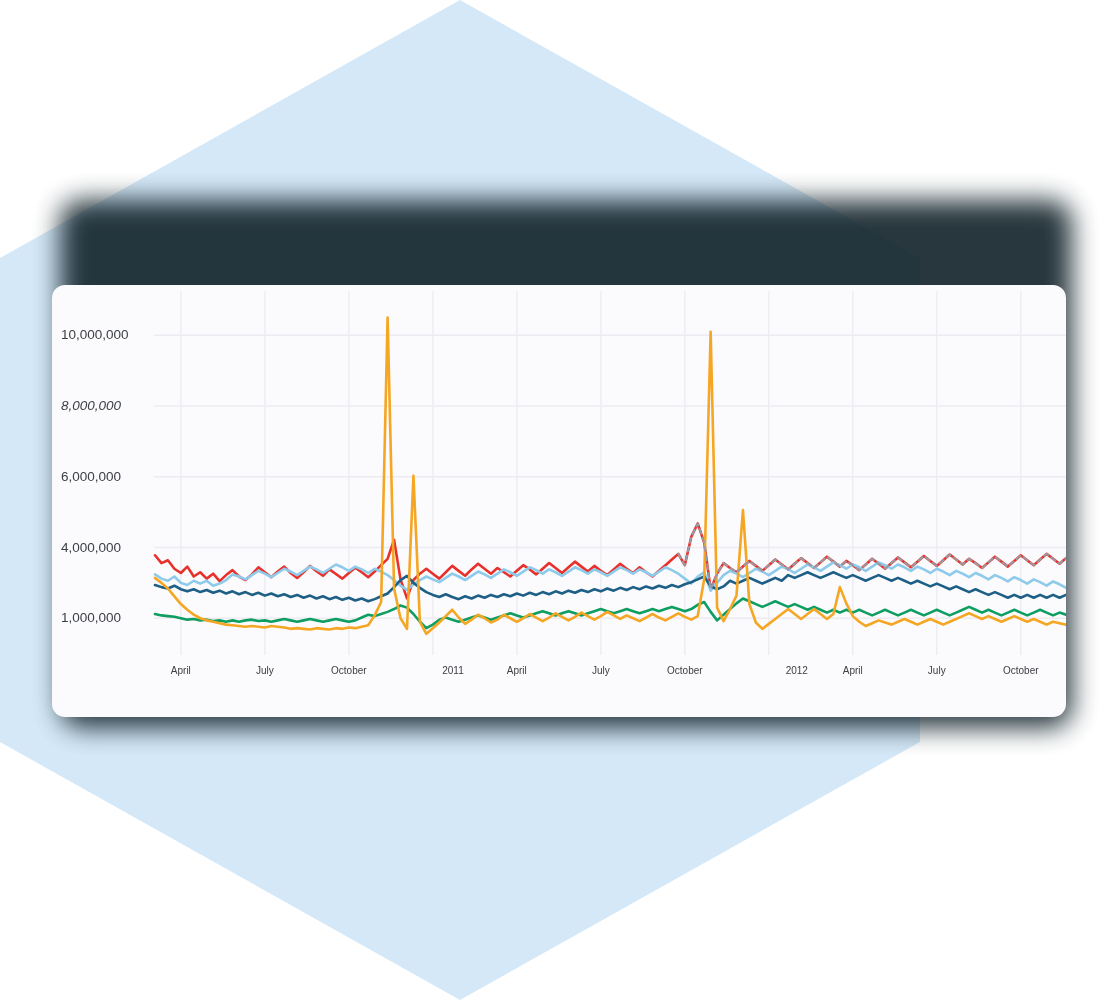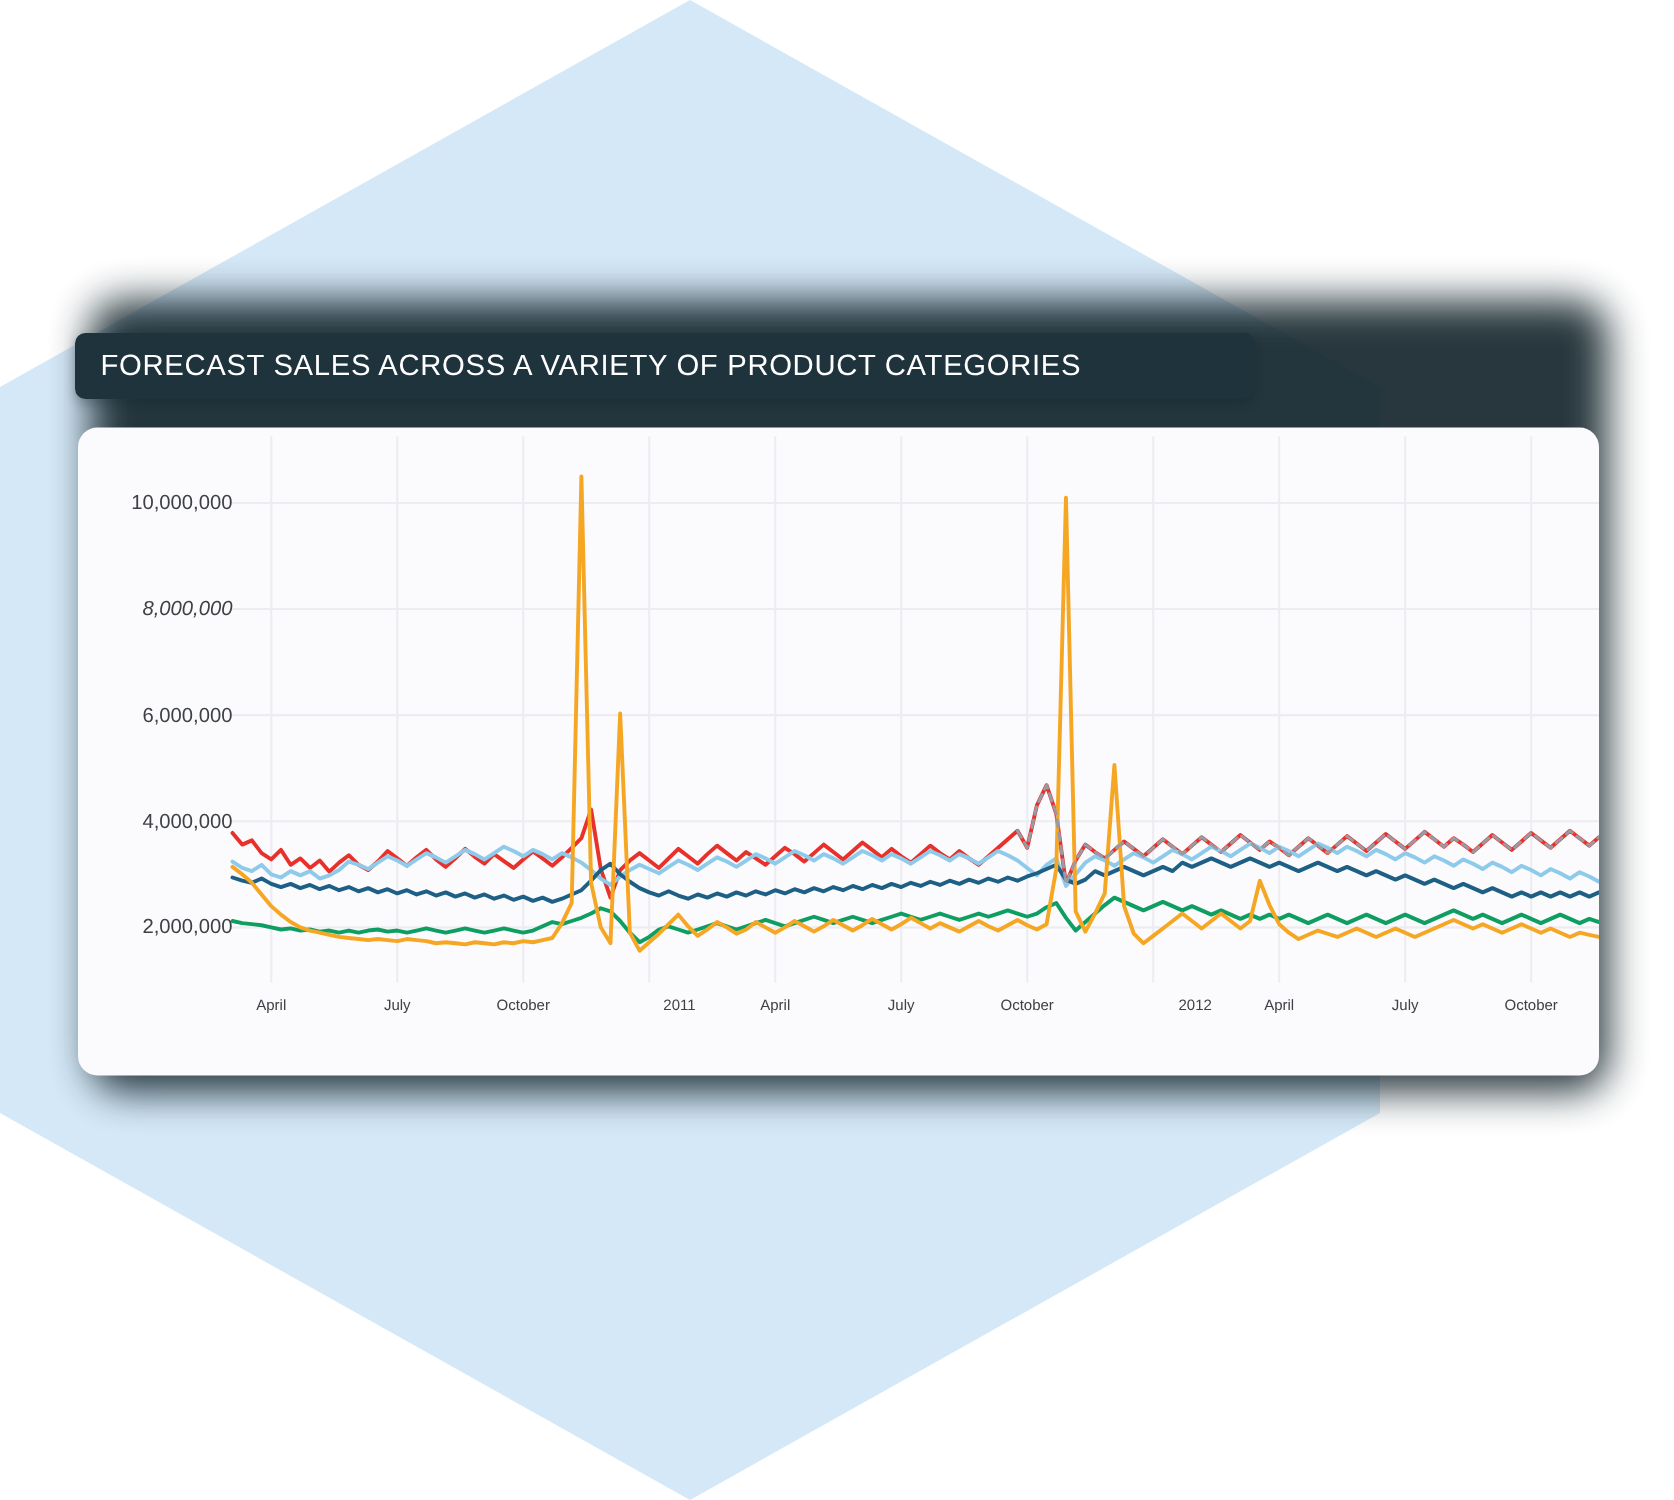--- a/index.html
+++ b/index.html
@@ -56,21 +56,20 @@
     overflow:hidden;
     z-index:5;
   }
   .plot-wrap{position:absolute;left:0;top:0;width:1014px;height:432px;}
   .plot-svg{position:absolute;left:0;top:0;}
 
   .ylab{
     position:absolute;
     font-size:13.5px;
     color:#3d4044;
-    text-align:right;
     width:94px;
     left:9px;
     transform:translateY(-8px);
     white-space:nowrap;
   }
   .xlab{
     position:absolute;
     font-size:10px;
     color:#3d4044;
     text-align:center;
@@ -81,23 +80,20 @@
 </style>
 </head>
 <body>
 
 <div id="stage">
 
   <div class="hex"></div>
 
   <div class="card-shadow"></div>
 
-  <div class="title-ribbon">
-    <span class="t">FORECAST SALES ACROSS A VARIETY OF PRODUCT CATEGORIES</span>
-  </div>
 
   <div class="card">
     <div class="plot-wrap">
       <svg class="plot-svg" id="chart-svg" width="1014" height="432">
           <defs>
             <clipPath id="plotclip">
               <rect x="0" y="0" width="1014" height="360"></rect>
             </clipPath>
           </defs>
           <g>
@@ -121,21 +117,21 @@
           <g clip-path="url(#plotclip)">
             <path d="M103.00,270.29 L109.46,278.07 L115.92,275.24 L122.38,283.73 L128.84,287.97 L135.30,281.60 L141.77,291.51 L148.23,287.26 L154.69,293.63 L161.15,288.68 L167.61,296.11 L174.07,290.09 L180.53,285.14 L186.99,291.51 L193.45,295.04 L199.91,289.39 L206.38,282.31 L212.84,287.26 L219.30,292.21 L225.76,286.56 L232.22,281.60 L238.68,287.97 L245.14,292.92 L251.60,287.26 L258.06,280.90 L264.52,286.20 L270.99,290.80 L277.45,284.43 L283.91,289.03 L290.37,293.63 L296.83,287.97 L303.29,282.67 L309.75,287.26 L316.21,292.21 L322.67,286.56 L329.13,280.19 L335.60,273.82 L342.06,254.72 L348.52,294.34 L354.98,313.44 L361.44,295.04 L367.90,288.68 L374.36,283.73 L380.82,288.68 L387.28,293.63 L393.74,287.26 L400.21,280.90 L406.67,285.85 L413.13,290.80 L419.59,284.43 L426.05,278.77 L432.51,283.73 L438.97,288.68 L445.43,283.02 L451.89,287.26 L458.35,291.51 L464.82,285.85 L471.28,280.19 L477.74,284.43 L484.20,289.39 L490.66,283.73 L497.12,278.07 L503.58,283.02 L510.04,287.97 L516.50,282.31 L522.96,276.65 L529.43,281.60 L535.89,286.56 L542.35,280.90 L548.81,285.85 L555.27,290.09 L561.73,284.43 L568.19,278.77 L574.65,283.73 L581.11,287.97 L587.57,282.31 L594.04,287.26 L600.50,291.51 L606.96,285.85 L613.42,280.19 L619.88,274.53 L626.34,268.87 L632.80,280.19 L639.26,251.89 L645.72,238.45 L652.18,257.55 L658.65,304.24 L665.11,288.68 L671.57,278.07 L678.03,283.02 L684.49,287.26 L690.95,281.60 L697.41,275.95 L703.87,280.90 L710.33,285.85 L716.79,280.19 L723.26,274.53 L729.72,279.48 L736.18,284.43 L742.64,278.77 L749.10,273.12 L755.56,278.07 L762.02,283.02 L768.48,277.36 L774.94,271.70 L781.40,276.65 L787.87,281.60 L794.33,275.95 L800.79,280.19 L807.25,285.14 L813.71,279.48 L820.17,273.82 L826.63,278.77 L833.09,283.73 L839.55,278.07 L846.01,272.41 L852.48,277.36 L858.94,282.31 L865.40,276.65 L871.86,270.99 L878.32,275.95 L884.78,280.90 L891.24,275.24 L897.70,269.58 L904.16,274.53 L910.62,279.48 L917.09,273.82 L923.55,278.07 L930.01,283.02 L936.47,277.36 L942.93,271.70 L949.39,276.65 L955.85,281.60 L962.31,275.95 L968.77,270.29 L975.23,275.24 L981.70,280.19 L988.16,274.53 L994.62,268.87 L1001.08,273.82 L1007.54,278.77 L1014.00,273.12 L1020.46,278.07" fill="none" stroke="#e8312a" stroke-width="2.6" stroke-linejoin="round" stroke-linecap="round"></path>
             <path d="M103.00,289.39 L109.46,293.63 L115.92,295.75 L122.38,291.51 L128.84,297.87 L135.30,300.00 L141.77,295.75 L148.23,298.58 L154.69,295.75 L161.15,300.70 L167.61,298.58 L174.07,295.04 L180.53,289.39 L186.99,291.51 L193.45,294.34 L199.91,290.09 L206.38,285.85 L212.84,288.68 L219.30,292.21 L225.76,287.97 L232.22,283.73 L238.68,286.56 L245.14,290.09 L251.60,285.85 L258.06,281.60 L264.52,284.43 L270.99,287.97 L277.45,283.73 L283.91,279.48 L290.37,282.31 L296.83,285.85 L303.29,281.60 L309.75,284.43 L316.21,287.97 L322.67,283.73 L329.13,286.56 L335.60,290.09 L342.06,295.04 L348.52,300.70 L354.98,304.95 L361.44,299.29 L367.90,295.04 L374.36,291.51 L380.82,294.34 L387.28,297.17 L393.74,292.92 L400.21,288.68 L406.67,291.51 L413.13,295.04 L419.59,290.80 L426.05,286.56 L432.51,289.39 L438.97,292.92 L445.43,288.68 L451.89,284.43 L458.35,287.26 L464.82,290.80 L471.28,286.56 L477.74,282.31 L484.20,285.14 L490.66,288.68 L497.12,284.43 L503.58,287.26 L510.04,290.80 L516.50,286.56 L522.96,282.31 L529.43,285.14 L535.89,288.68 L542.35,284.43 L548.81,287.26 L555.27,290.80 L561.73,286.56 L568.19,282.31 L574.65,285.14 L581.11,288.68 L587.57,284.43 L594.04,287.26 L600.50,290.80 L606.96,286.56 L613.42,282.31 L619.88,285.14 L626.34,288.68 L632.80,293.63 L639.26,298.58 L645.72,291.51 L652.18,287.26 L658.65,305.65 L665.11,297.87 L671.57,290.09 L678.03,285.85 L684.49,288.68 L690.95,292.21 L697.41,287.97 L703.87,283.73 L710.33,286.56 L716.79,290.09 L723.26,285.85 L729.72,281.60 L736.18,284.43 L742.64,287.97 L749.10,283.73 L755.56,279.48 L762.02,282.31 L768.48,285.85 L774.94,281.60 L781.40,277.36 L787.87,280.19 L794.33,283.73 L800.79,279.48 L807.25,282.31 L813.71,285.85 L820.17,281.60 L826.63,277.36 L833.09,280.19 L839.55,283.73 L846.01,279.48 L852.48,282.31 L858.94,285.85 L865.40,281.60 L871.86,284.43 L878.32,287.97 L884.78,283.73 L891.24,286.56 L897.70,290.09 L904.16,285.85 L910.62,288.68 L917.09,292.21 L923.55,287.97 L930.01,290.80 L936.47,294.34 L942.93,290.09 L949.39,292.92 L955.85,296.46 L962.31,292.21 L968.77,295.04 L975.23,298.58 L981.70,294.34 L988.16,297.17 L994.62,300.70 L1001.08,296.46 L1007.54,299.29 L1014.00,302.83 L1020.46,306.36" fill="none" stroke="#8ecbea" stroke-width="2.6" stroke-linejoin="round" stroke-linecap="round"></path>
             <path d="M103.00,300.00 L109.46,302.12 L115.92,303.53 L122.38,300.70 L128.84,304.24 L135.30,306.36 L141.77,304.24 L148.23,307.07 L154.69,304.95 L161.15,307.78 L167.61,305.65 L174.07,308.48 L180.53,306.36 L186.99,309.19 L193.45,307.07 L199.91,309.90 L206.38,307.78 L212.84,310.61 L219.30,308.48 L225.76,311.31 L232.22,309.19 L238.68,312.02 L245.14,309.90 L251.60,312.73 L258.06,310.61 L264.52,313.44 L270.99,311.31 L277.45,314.14 L283.91,312.02 L290.37,314.85 L296.83,312.73 L303.29,315.56 L309.75,313.44 L316.21,316.27 L322.67,314.14 L329.13,311.31 L335.60,308.48 L342.06,302.12 L348.52,295.04 L354.98,290.80 L361.44,297.87 L367.90,302.83 L374.36,307.07 L380.82,309.90 L387.28,312.02 L393.74,309.19 L400.21,312.02 L406.67,314.14 L413.13,311.31 L419.59,313.44 L426.05,310.61 L432.51,312.73 L438.97,309.90 L445.43,312.02 L451.89,309.19 L458.35,311.31 L464.82,308.48 L471.28,310.61 L477.74,307.78 L484.20,309.90 L490.66,307.07 L497.12,309.19 L503.58,306.36 L510.04,308.48 L516.50,305.65 L522.96,307.78 L529.43,304.95 L535.89,307.07 L542.35,304.24 L548.81,306.36 L555.27,303.53 L561.73,305.65 L568.19,302.83 L574.65,304.95 L581.11,302.12 L587.57,304.24 L594.04,301.41 L600.50,303.53 L606.96,300.70 L613.42,302.83 L619.88,300.00 L626.34,302.12 L632.80,299.29 L639.26,297.17 L645.72,294.34 L652.18,291.51 L658.65,301.41 L665.11,304.24 L671.57,301.41 L678.03,295.75 L684.49,298.58 L690.95,295.75 L697.41,292.92 L703.87,295.75 L710.33,298.58 L716.79,295.75 L723.26,292.92 L729.72,295.75 L736.18,290.09 L742.64,292.92 L749.10,290.09 L755.56,287.26 L762.02,290.09 L768.48,292.92 L774.94,290.09 L781.40,287.26 L787.87,290.09 L794.33,292.92 L800.79,290.09 L807.25,292.92 L813.71,295.75 L820.17,292.92 L826.63,290.09 L833.09,292.92 L839.55,295.75 L846.01,292.92 L852.48,295.75 L858.94,298.58 L865.40,295.75 L871.86,298.58 L878.32,301.41 L884.78,298.58 L891.24,301.41 L897.70,304.24 L904.16,301.41 L910.62,304.24 L917.09,307.07 L923.55,304.24 L930.01,307.07 L936.47,309.90 L942.93,307.07 L949.39,309.90 L955.85,312.73 L962.31,309.90 L968.77,312.73 L975.23,309.90 L981.70,312.73 L988.16,309.90 L994.62,312.73 L1001.08,309.90 L1007.54,312.73 L1014.00,309.90" fill="none" stroke="#1d5f85" stroke-width="2.6" stroke-linejoin="round" stroke-linecap="round"></path>
             <path d="M103.00,329.00 L109.46,330.41 L115.92,331.12 L122.38,331.83 L128.84,333.24 L135.30,334.66 L141.77,333.95 L148.23,335.36 L154.69,334.66 L161.15,336.07 L167.61,335.36 L174.07,336.78 L180.53,335.36 L186.99,336.78 L193.45,335.36 L199.91,334.66 L206.38,336.07 L212.84,335.36 L219.30,336.78 L225.76,335.36 L232.22,333.95 L238.68,335.36 L245.14,336.78 L251.60,335.36 L258.06,333.95 L264.52,335.36 L270.99,336.78 L277.45,335.36 L283.91,333.95 L290.37,335.36 L296.83,336.78 L303.29,335.36 L309.75,332.53 L316.21,329.71 L322.67,331.12 L329.13,329.00 L335.60,326.88 L342.06,324.05 L348.52,320.51 L354.98,322.63 L361.44,329.00 L367.90,336.78 L374.36,343.15 L380.82,339.61 L387.28,334.66 L393.74,332.53 L400.21,334.66 L406.67,336.78 L413.13,334.66 L419.59,332.53 L426.05,330.41 L432.51,332.53 L438.97,334.66 L445.43,332.53 L451.89,330.41 L458.35,328.29 L464.82,330.41 L471.28,332.53 L477.74,330.41 L484.20,328.29 L490.66,326.17 L497.12,328.29 L503.58,330.41 L510.04,328.29 L516.50,326.17 L522.96,328.29 L529.43,330.41 L535.89,328.29 L542.35,326.17 L548.81,324.05 L555.27,326.17 L561.73,328.29 L568.19,326.17 L574.65,324.05 L581.11,326.17 L587.57,328.29 L594.04,326.17 L600.50,324.05 L606.96,326.17 L613.42,324.05 L619.88,321.92 L626.34,324.05 L632.80,326.17 L639.26,324.05 L645.72,319.80 L652.18,316.97 L658.65,326.88 L665.11,335.36 L671.57,329.71 L678.03,324.05 L684.49,318.39 L690.95,313.44 L697.41,316.27 L703.87,319.09 L710.33,321.92 L716.79,319.09 L723.26,316.27 L729.72,319.09 L736.18,321.92 L742.64,319.09 L749.10,321.92 L755.56,324.75 L762.02,321.92 L768.48,324.75 L774.94,327.58 L781.40,324.75 L787.87,327.58 L794.33,324.75 L800.79,327.58 L807.25,324.75 L813.71,327.58 L820.17,330.41 L826.63,327.58 L833.09,324.75 L839.55,327.58 L846.01,330.41 L852.48,327.58 L858.94,324.75 L865.40,327.58 L871.86,330.41 L878.32,327.58 L884.78,324.75 L891.24,327.58 L897.70,330.41 L904.16,327.58 L910.62,324.75 L917.09,321.92 L923.55,324.75 L930.01,327.58 L936.47,324.75 L942.93,327.58 L949.39,330.41 L955.85,327.58 L962.31,324.75 L968.77,327.58 L975.23,330.41 L981.70,327.58 L988.16,324.75 L994.62,327.58 L1001.08,330.41 L1007.54,327.58 L1014.00,329.71 L1020.46,331.83" fill="none" stroke="#0f9e62" stroke-width="2.6" stroke-linejoin="round" stroke-linecap="round"></path>
             <path d="M103.00,292.92 L109.46,297.87 L115.92,303.53 L122.38,311.31 L128.84,319.09 L135.30,324.75 L141.77,329.71 L148.23,333.24 L154.69,335.36 L161.15,336.78 L167.61,338.19 L174.07,339.61 L180.53,340.32 L186.99,341.02 L193.45,341.73 L199.91,341.02 L206.38,341.73 L212.84,342.44 L219.30,341.02 L225.76,341.73 L232.22,342.44 L238.68,343.85 L245.14,343.15 L251.60,343.85 L258.06,344.56 L264.52,343.15 L270.99,343.85 L277.45,344.56 L283.91,343.15 L290.37,343.85 L296.83,342.44 L303.29,343.15 L309.75,341.73 L316.21,340.32 L322.67,330.41 L329.13,316.97 L335.60,32.61 L342.06,303.53 L348.52,333.24 L354.98,343.85 L361.44,190.71 L367.90,336.78 L374.36,348.80 L380.82,343.15 L387.28,337.49 L393.74,331.12 L400.21,324.75 L406.67,332.53 L413.13,338.90 L419.59,334.66 L426.05,329.71 L432.51,333.24 L438.97,337.49 L445.43,334.66 L451.89,329.71 L458.35,333.24 L464.82,336.78 L471.28,333.24 L477.74,329.00 L484.20,332.53 L490.66,336.07 L497.12,332.53 L503.58,328.29 L510.04,331.83 L516.50,335.36 L522.96,331.83 L529.43,327.58 L535.89,331.12 L542.35,334.66 L548.81,331.12 L555.27,326.88 L561.73,330.41 L568.19,333.95 L574.65,330.41 L581.11,333.24 L587.57,336.07 L594.04,332.53 L600.50,329.00 L606.96,332.53 L613.42,335.36 L619.88,331.83 L626.34,328.29 L632.80,331.83 L639.26,334.66 L645.72,331.12 L652.18,294.34 L658.65,46.76 L665.11,322.63 L671.57,336.07 L678.03,324.05 L684.49,310.61 L690.95,225.01 L697.41,319.09 L703.87,337.49 L710.33,343.85 L716.79,338.90 L723.26,333.95 L729.72,329.00 L736.18,324.05 L742.64,329.00 L749.10,333.95 L755.56,329.00 L762.02,324.05 L768.48,329.00 L774.94,333.95 L781.40,329.00 L787.87,302.12 L794.33,318.39 L800.79,331.12 L807.25,336.78 L813.71,341.02 L820.17,338.19 L826.63,335.36 L833.09,337.49 L839.55,339.61 L846.01,336.78 L852.48,333.95 L858.94,336.78 L865.40,339.61 L871.86,336.78 L878.32,333.95 L884.78,336.78 L891.24,339.61 L897.70,336.78 L904.16,333.95 L910.62,331.12 L917.09,328.29 L923.55,331.12 L930.01,333.95 L936.47,331.12 L942.93,333.95 L949.39,336.78 L955.85,333.95 L962.31,331.12 L968.77,333.95 L975.23,336.78 L981.70,333.95 L988.16,336.78 L994.62,339.61 L1001.08,336.78 L1007.54,338.19 L1014.00,339.61 L1020.46,338.90" fill="none" stroke="#f5a623" stroke-width="2.6" stroke-linejoin="round" stroke-linecap="round"></path>
             <path d="M626.34,268.87 L632.80,280.19 L639.26,251.89 L645.72,238.45 L652.18,257.55 L658.65,304.24 L665.11,288.68 L671.57,278.07 L678.03,283.02 L684.49,287.26 L690.95,281.60 L697.41,275.95 L703.87,280.90 L710.33,285.85 L716.79,280.19 L723.26,274.53 L729.72,279.48 L736.18,284.43 L742.64,278.77 L749.10,273.12 L755.56,278.07 L762.02,283.02 L768.48,277.36 L774.94,271.70 L781.40,276.65 L787.87,281.60 L794.33,275.95 L800.79,280.19 L807.25,285.14 L813.71,279.48 L820.17,273.82 L826.63,278.77 L833.09,283.73 L839.55,278.07 L846.01,272.41 L852.48,277.36 L858.94,282.31 L865.40,276.65 L871.86,270.99 L878.32,275.95 L884.78,280.90 L891.24,275.24 L897.70,269.58 L904.16,274.53 L910.62,279.48 L917.09,273.82 L923.55,278.07 L930.01,283.02 L936.47,277.36 L942.93,271.70 L949.39,276.65 L955.85,281.60 L962.31,275.95 L968.77,270.29 L975.23,275.24 L981.70,280.19 L988.16,274.53 L994.62,268.87 L1001.08,273.82 L1007.54,278.77 L1014.00,273.12 L1020.46,278.07" fill="none" stroke="#9a9aa4" stroke-width="2" stroke-linejoin="round" stroke-linecap="round" stroke-dasharray="5,4"></path>
           </g>
         </svg>
       <div id="ylabels">
-          <div class="ylab" style="top: 333.242px;">2,000,000</div>
+          <div class="ylab" style="top: 333.242px;">1,000,000</div>
           <div class="ylab" style="top: 262.505px;">4,000,000</div>
           <div class="ylab" style="top: 191.768px;">6,000,000</div>
           <div class="ylab" style="top: 121.032px; font-style: italic;">8,000,000</div>
           <div class="ylab" style="top: 50.2947px;">10,000,000</div>
         </div>
       <div id="xlabels">
           <div class="xlab" style="left: 128.844px;">April</div>
           <div class="xlab" style="left: 212.837px;">July</div>
           <div class="xlab" style="left: 296.83px;">October</div>
           <div class="xlab" style="left: 401px;">2011</div>

